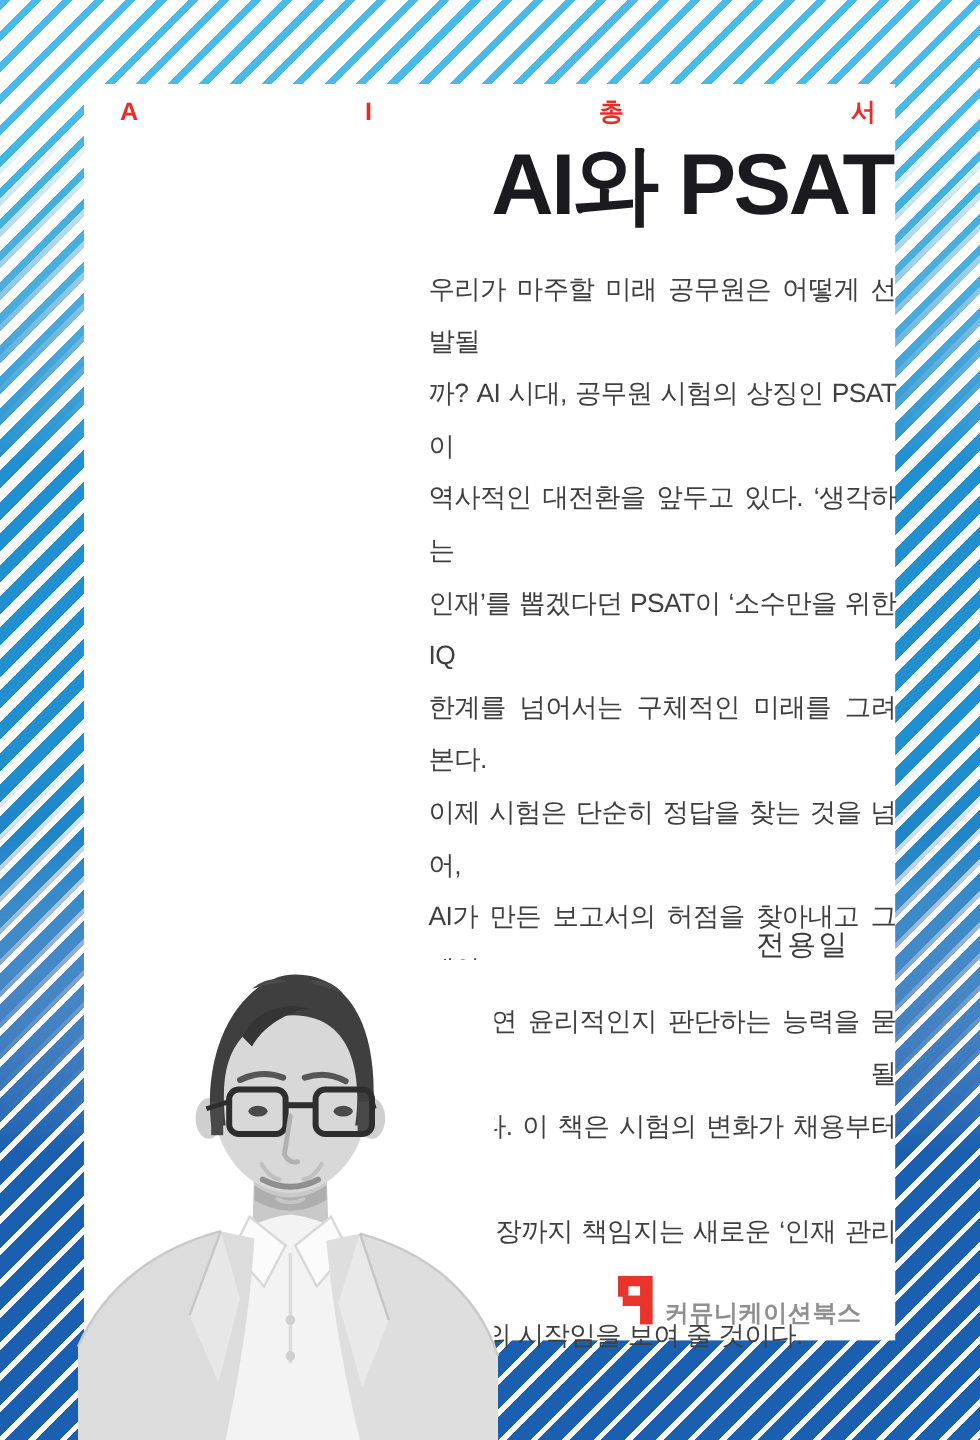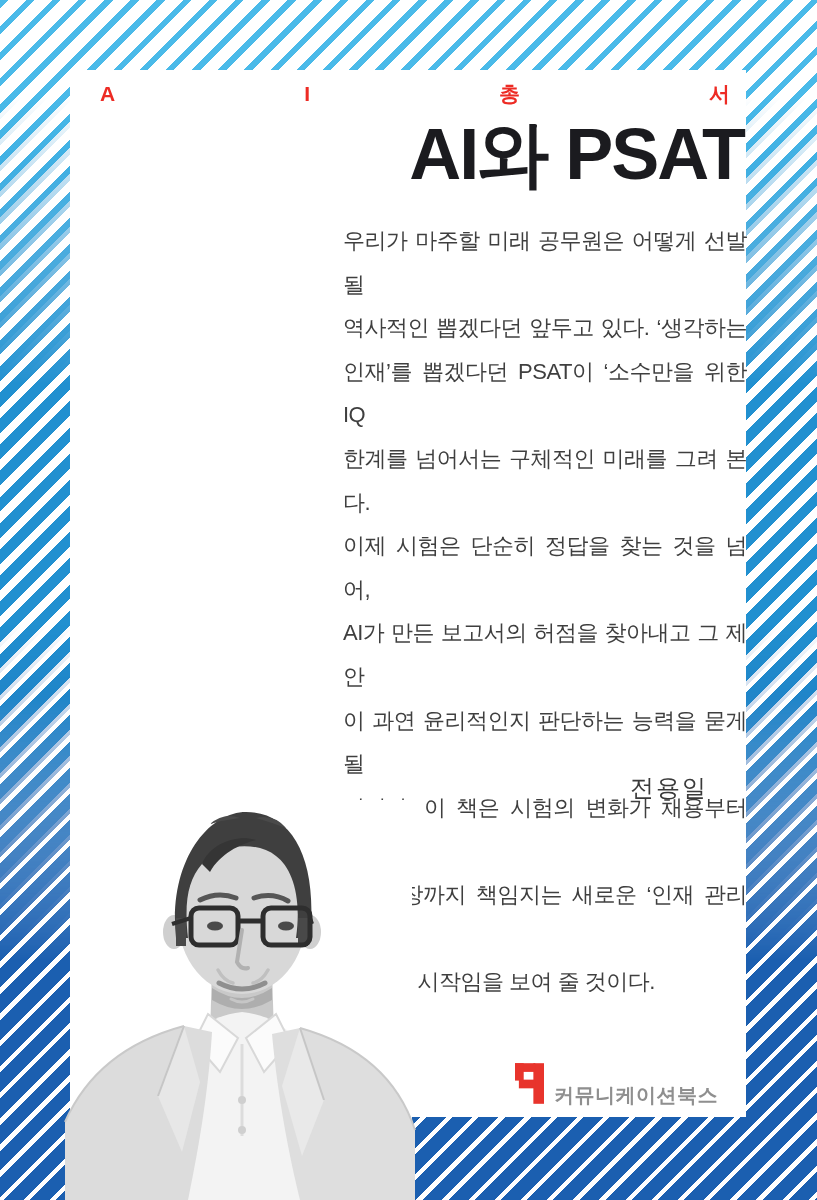--- a/index.html
+++ b/index.html
@@ -52,21 +52,21 @@
     position:absolute;right:2px;top:47px;
     font-size:72px;font-weight:800;letter-spacing:-2px;line-height:1.05;
     color:var(--title);white-space:nowrap;
   }
   
   .blurb{
     position:absolute;left:273px;top:149px;width:404px;
     font-size:22px;line-height:43.6px;letter-spacing:-0.5px;
     color:var(--body);
   }
-  .blurb-line{text-align:justify;text-align-last:justify;white-space:normal;}
+  .blurb-line{text-align:justify;text-align-last:justify;white-space:normal;margin-left:14px;}
   .blurb-line:last-child{text-align-last:left;}
   
   .author{
     position:absolute;right:38px;top:704px;
     font-size:24px;letter-spacing:2px;color:#3a3a3a;line-height:1.2;
   }
   
   .publisher{
     position:absolute;right:28px;bottom:12px;
     display:flex;align-items:center;gap:10px;
@@ -93,21 +93,22 @@
       <div class="series-letter">A</div>
       <div class="series-letter">I</div>
       <div class="series-letter">총</div>
       <div class="series-letter">서</div>
     </div>
 
   <h1 class="title">AI와 PSAT</h1>
 
   <div class="blurb">
       <div class="blurb-line">우리가 마주할 미래 공무원은 어떻게 선발될</div>
-      <div class="blurb-line">역사적인 뽑겠다던 앞두고 있다. ‘생각하는</div>
+      <div class="blurb-line">까? AI 시대, 공무원 시험의 상징인 PSAT이</div>
+      <div class="blurb-line">역사적인 대전환을 앞두고 있다. ‘생각하는</div>
       <div class="blurb-line">인재’를 뽑겠다던 PSAT이 ‘소수만을 위한 IQ</div>
       <div class="blurb-line">한계를 넘어서는 구체적인 미래를 그려 본다.</div>
       <div class="blurb-line">이제 시험은 단순히 정답을 찾는 것을 넘어,</div>
       <div class="blurb-line">AI가 만든 보고서의 허점을 찾아내고 그 제안</div>
       <div class="blurb-line">이 과연 윤리적인지 판단하는 능력을 묻게 될</div>
       <div class="blurb-line">것이다. 이 책은 시험의 변화가 채용부터 교</div>
       <div class="blurb-line">육, 성장까지 책임지는 새로운 ‘인재 관리 시</div>
       <div class="blurb-line">스템’의 시작임을 보여 줄 것이다.</div>
     </div>
 

